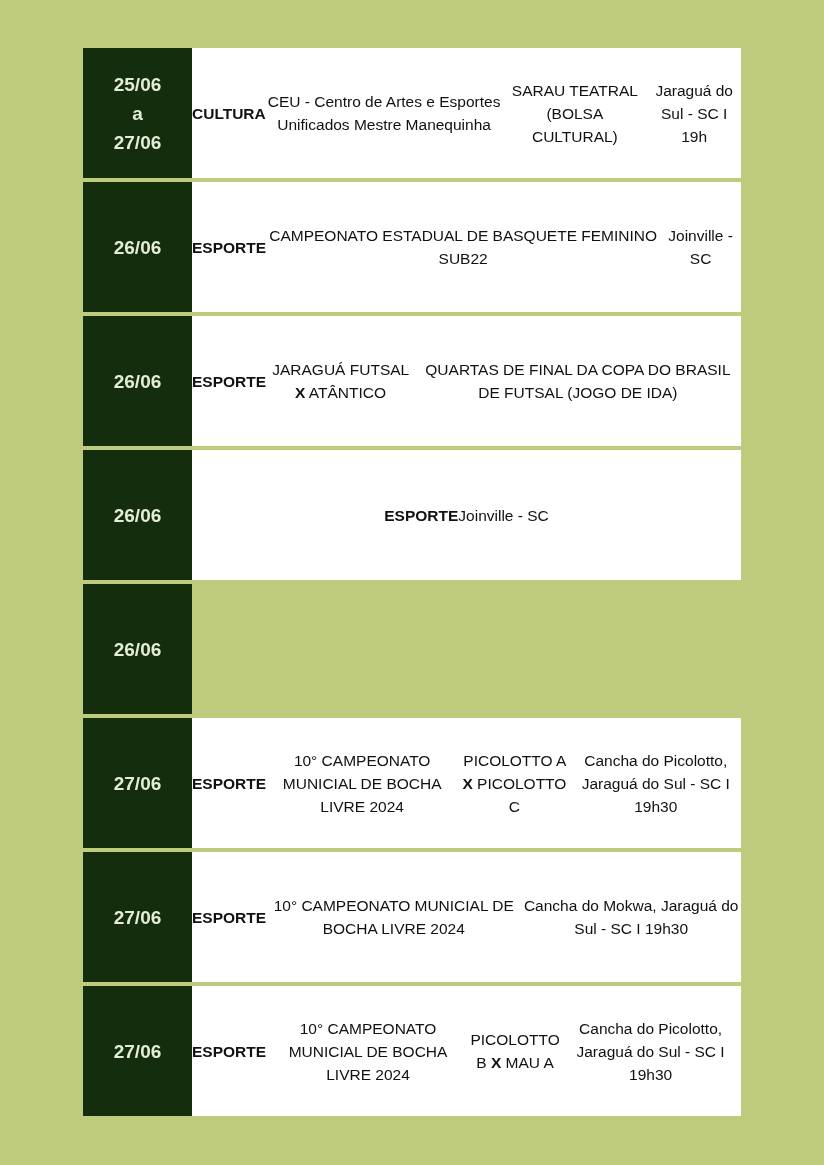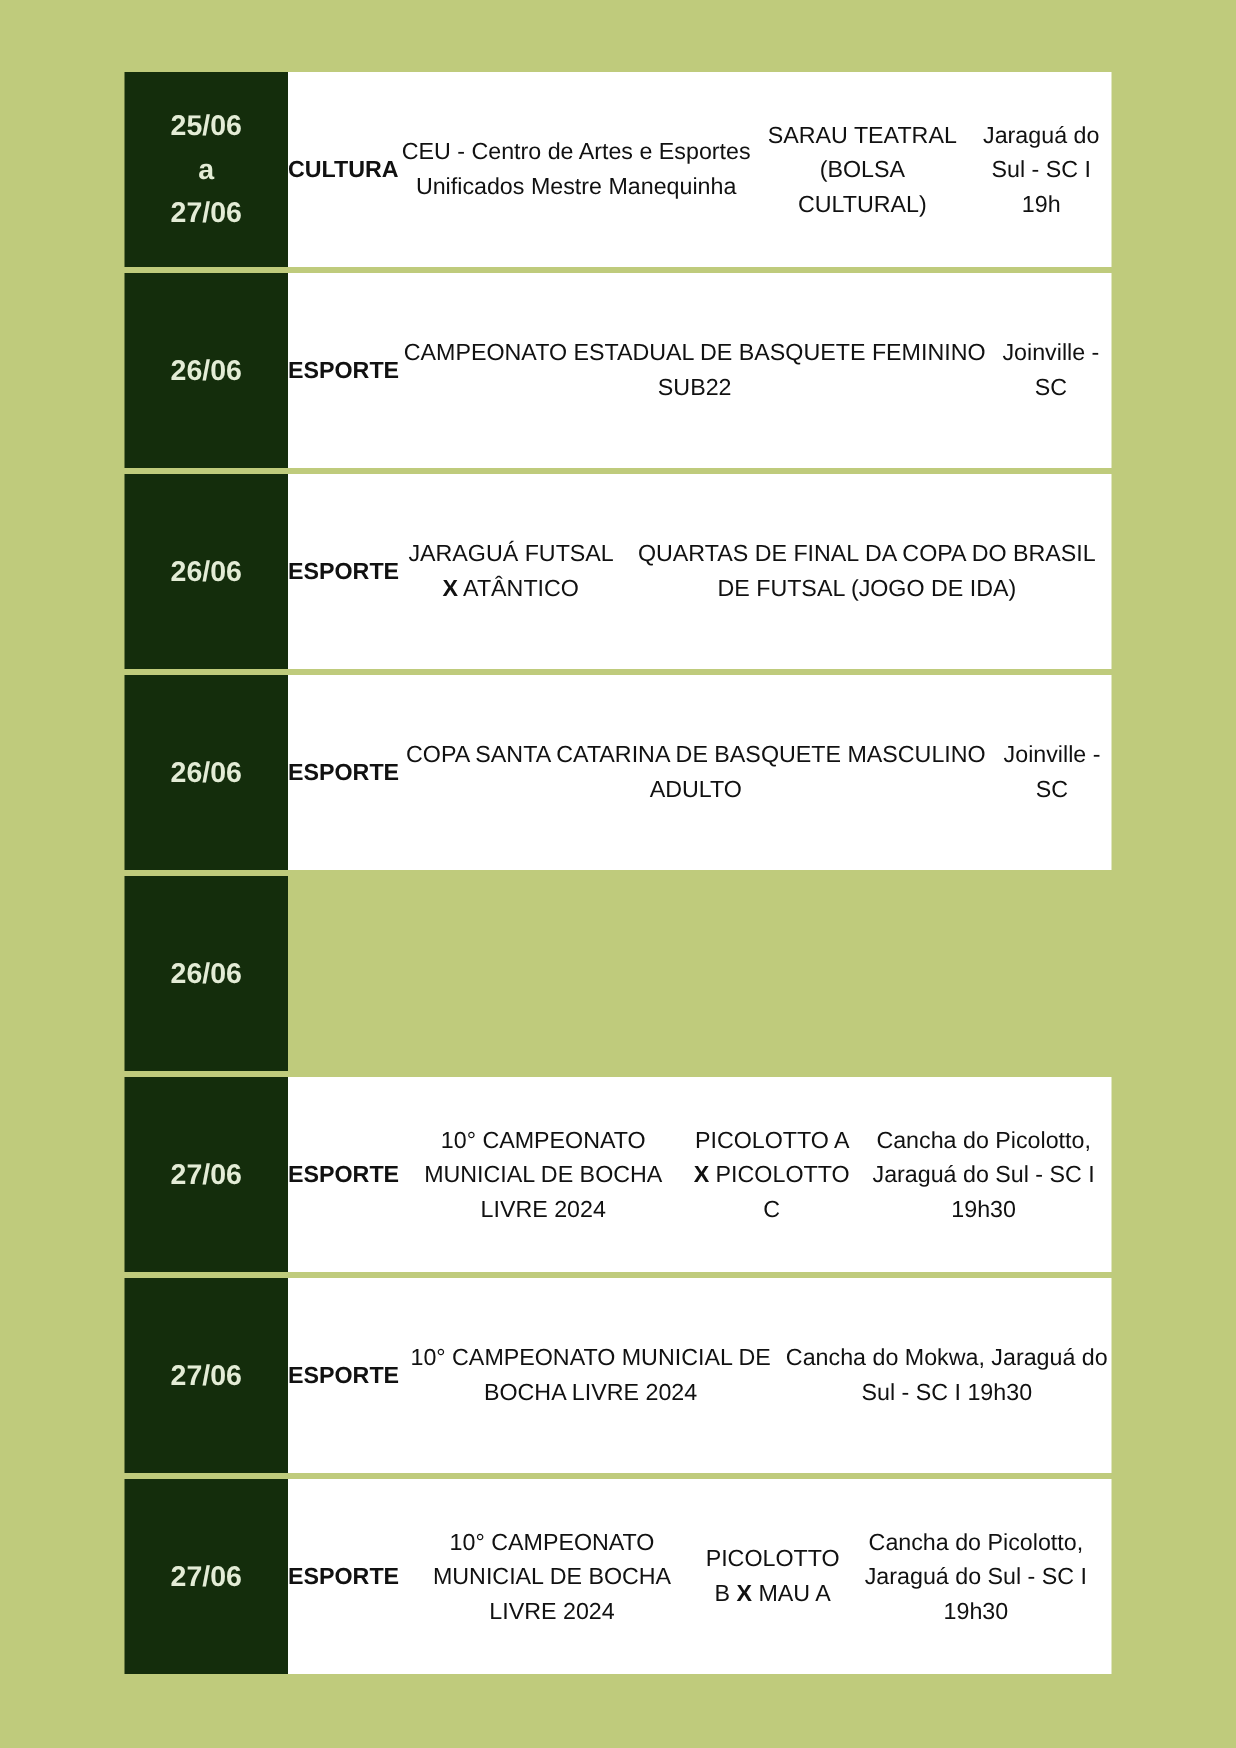--- a/index.html
+++ b/index.html
@@ -89,21 +89,20 @@
       <span>QUARTAS DE FINAL DA COPA DO BRASIL DE FUTSAL (JOGO DE IDA)</span>
     </div>
   </div>
 
   <div class="row">
     <div class="date-cell">
       <span>26/06</span>
     </div>
     <div class="info-cell">
       <span class="category">ESPORTE</span>
-      <span>COPA SANTA CATARINA DE BASQUETE MASCULINO ADULTO</span>
       <span>Joinville - SC</span>
     </div>
   </div>
 
   <div class="row">
     <div class="date-cell">
       <span>26/06</span>
     </div>
   </div>
 

